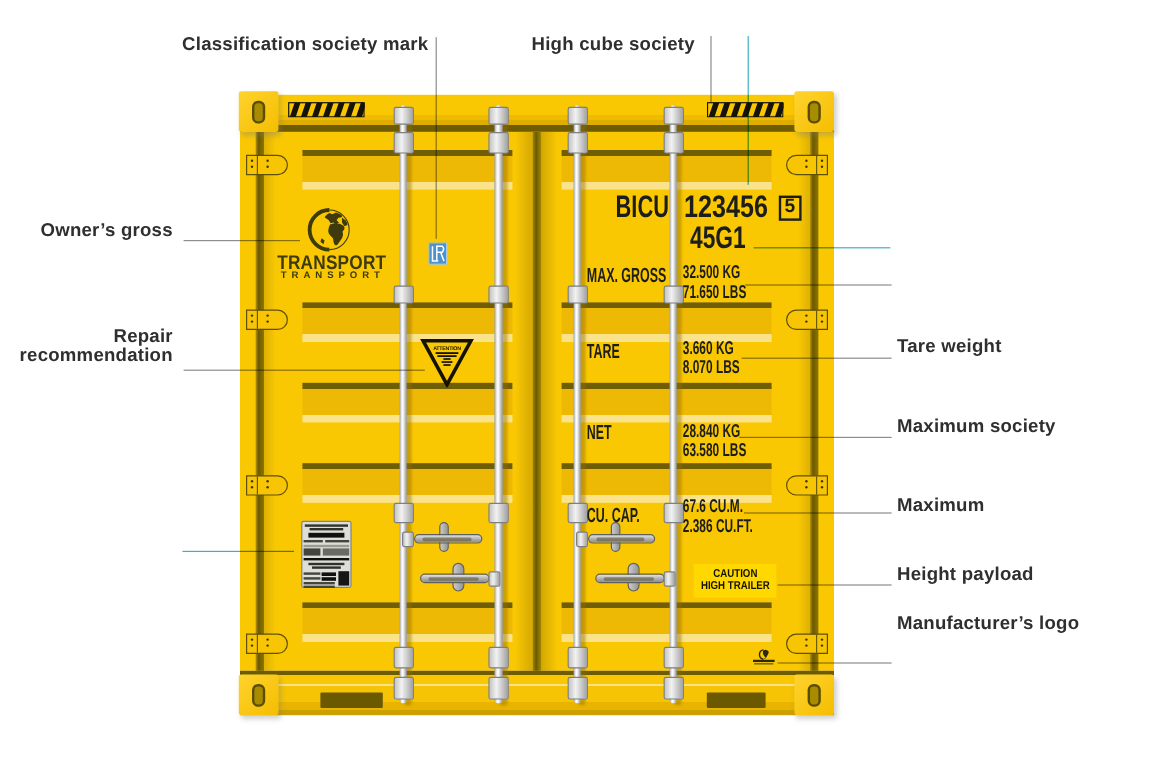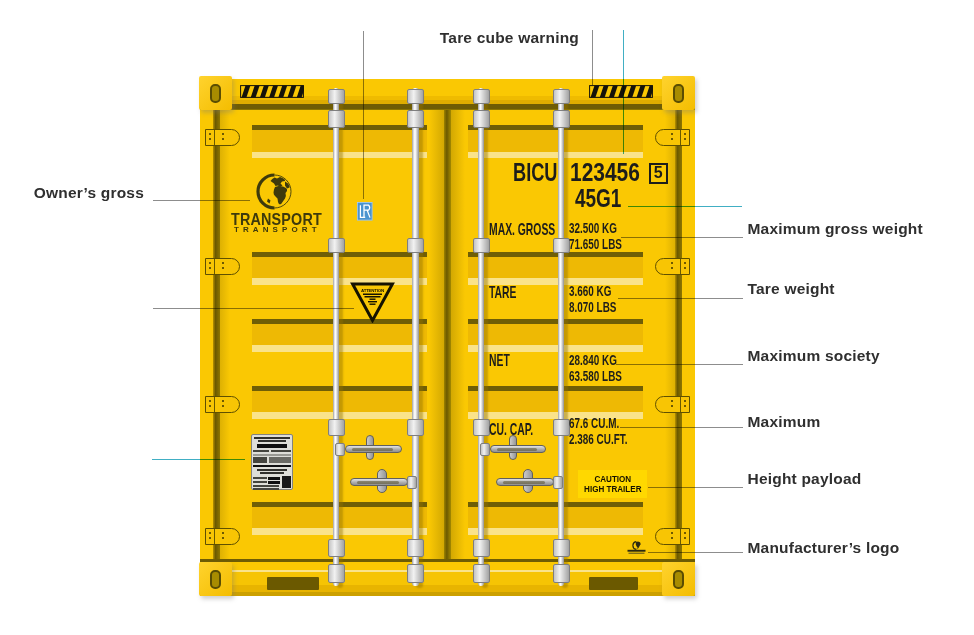--- a/index.html
+++ b/index.html
@@ -248,28 +248,29 @@
 <div class="dlab" style="left:489px;top:422.5px">CU. CAP.</div>
 <div class="dval" style="left:568.5px;top:415px">67.6 CU.M.<br>2.386 CU.FT.</div>
 <div class="a" style="left:578px;top:470px;width:69px;height:27.5px;background:#FFD800;color:#151200;font-weight:bold;font-size:9.5px;text-align:center;line-height:10px;padding-top:4px;box-sizing:border-box"><span style="display:inline-block;transform:scaleX(.85)">CAUTION<br>HIGH TRAILER</span></div>
 <svg class="a" style="left:627px;top:538px" width="19" height="17" viewBox="0 0 19 17">
       <path d="M9 3.6 A4 4 0 0 0 9 11.4" fill="none" stroke="#2c2a10" stroke-width="1.2"></path>
       <path d="M9 3.6 A4 4 0 0 1 9 11.4" fill="none" stroke="#2c2a10" stroke-width="0.5"></path>
       <path d="M8.8 4.2 l2.2 -.8 l2 .8 q.8 .8 .5 2 l-1 1.8 l-1.5 2.2 l-1.2 -1.5 l-1 -2 z" fill="#2c2a10"></path>
       <rect x="0.5" y="11.8" width="18" height="1.9" fill="#2c2a10"></rect>
       <rect x="1.5" y="14.7" width="16" height="1" fill="#55511f"></rect>
     </svg>
-<div class="lbl" style="right:395px;top:29.5px">Tare cube warning</div>
+<div class="lbl" style="right:617px;top:29.5px">Classification society mark</div>
+<div class="lbl" style="right:395px;top:29.5px">High cube society</div>
 <div class="lbl" style="right:830px;top:184.5px">Owner’s gross</div>
-<div class="lbl" style="left:747.5px;top:220.5px">Maximum gross weight</div>
+<div class="lbl" style="right:830px;top:273px;text-align:right">Repair<br>recommendation</div>
 <div class="lbl" style="left:747.5px;top:281px">Tare weight</div>
 <div class="lbl" style="left:747.5px;top:347.5px">Maximum society</div>
 <div class="lbl" style="left:747.5px;top:414px">Maximum</div>
 <div class="lbl" style="left:747.5px;top:471px">Height payload</div>
-<div class="lbl" style="left:747.5px;top:540px">Manufacturer’s logo</div>
+<div class="lbl" style="left:747.5px;top:512px">Manufacturer’s logo</div>
 <div class="vl" style="left:362.5px;top:31px;height:168px"></div>
 <div class="vl" style="left:592px;top:30px;height:54.5px"></div>
 <div class="vlt" style="left:623px;top:30px;height:124px"></div>
 <div class="hl" style="left:153px;top:200px;width:97px"></div>
 <div class="hl" style="left:153px;top:307.5px;width:201px"></div>
 <div class="hlt" style="left:152px;top:458.5px;width:93px"></div>
 <div class="hlt" style="left:628px;top:206px;width:114px"></div>
 <div class="hl" style="left:621px;top:236.5px;width:122px"></div>
 <div class="hl" style="left:618px;top:298px;width:125px"></div>
 <div class="hl" style="left:616px;top:364px;width:127px"></div>

